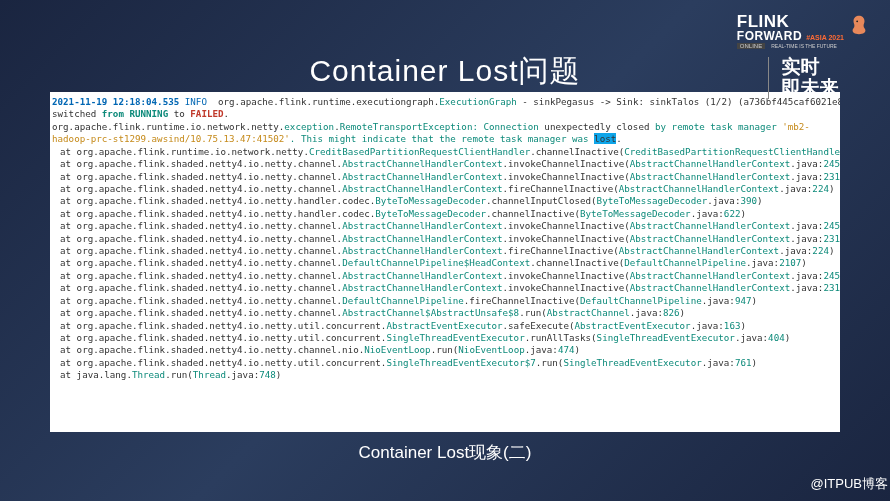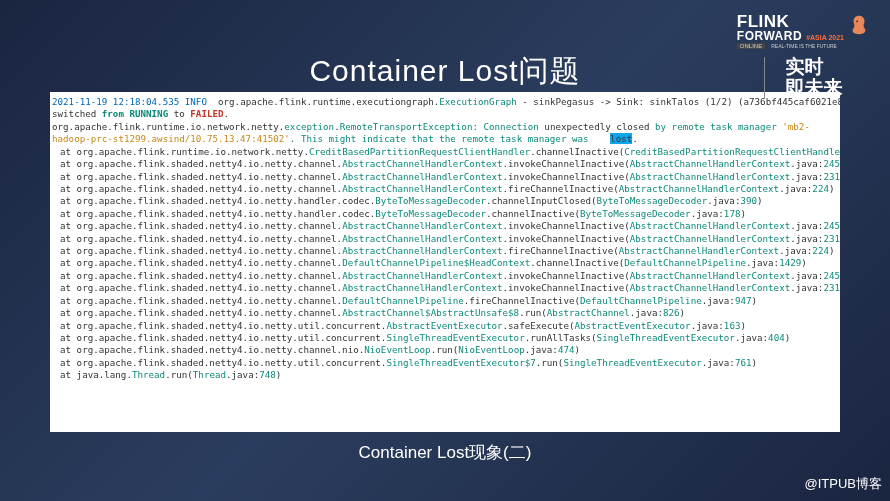--- a/index.html
+++ b/index.html
@@ -58,63 +58,63 @@
   .logo-tag {
     color: #ccc;
     font-size: 5px;
   }
   .logo-cn {
     color: #fff;
     font-size: 19px;
     font-weight: 700;
     line-height: 1.1;
     border-left: 1px solid #888;
-    padding-left: 20px;
+    padding-left: 12px;
   }
   .squirrel {
     width: 22px;
     height: 22px;
     display: inline-block;
   }
   .log-panel {
     margin: 0 50px;
     background: #fff;
     font-family: Consolas, Monaco, monospace;
     font-size: 9.2px;
     line-height: 1.35;
     padding: 4px 2px;
     color: #333;
     height: 340px;
     overflow: hidden;
   }
   .log-line { white-space: nowrap; }
   .log-line.headline { white-space: normal; }
-  .ts { color: #0066b3; }
+  .ts { color: #0066b3; font-weight: bold; }
   .lvl { color: #0066b3; margin-top: 23px; }
   .cls { color: #0d8a7a; }
   .run { color: #0d8a7a; font-weight: 600; }
   .fail { color: #c0392b; font-weight: 600; }
   .exc { color: #0d8a7a; }
   .warn { color: #c58a1a; }
-  .imp { background: #0ea5e9; margin-left: 16px; }
+  .imp { background: #0ea5e9; }
   .tr-cls { color: #0d8a7a; }
   .tr-num { color: #0d8a7a; }
   .at { color: #333; }
   .indent { padding-left: 8px; }
   .caption {
     text-align: center;
     color: #fff;
     font-size: 17px;
     margin-top: 9px;
     font-weight: 400;
   }
   .footer {
     position: absolute;
     bottom: 8px;
-    right: 8px;
+    right: 2px;
     color: #fff;
     font-size: 13px;
     font-weight: 500;
   }
 </style>
 </head>
 <body>
 
 <div class="header">
   <div class="title">Container Lost问题</div>
@@ -158,25 +158,25 @@
   </div>
   <div class="log-line headline">
     <span>org.apache.flink.runtime.io.network.netty.</span><span class="exc">exception</span><span>.</span><span class="exc">RemoteTransportException</span><span class="exc">: Connection</span><span> unexpectedly closed </span><span class="exc">by remote task manager</span><span class="warn"> 'mb2-hadoop-prc-st1299.awsind/10.75.13.47:41502'</span><span class="exc">. This might indicate that the remote task manager was </span><span class="imp">lost</span><span>.</span>
   </div>
   <div id="frames">
       <div class="log-line indent"><span class="at">at </span><span>org.apache.flink.runtime.io.network.netty.</span><span class="tr-cls">CreditBasedPartitionRequestClientHandler</span><span>.channelInactive(</span><span class="tr-cls">CreditBasedPartitionRequestClientHandler</span></div>
       <div class="log-line indent"><span class="at">at </span><span>org.apache.flink.shaded.netty4.io.netty.channel.</span><span class="tr-cls">AbstractChannelHandlerContext</span><span>.invokeChannelInactive(</span><span class="tr-cls">AbstractChannelHandlerContext</span><span>.java:</span><span class="tr-num">245</span></div>
       <div class="log-line indent"><span class="at">at </span><span>org.apache.flink.shaded.netty4.io.netty.channel.</span><span class="tr-cls">AbstractChannelHandlerContext</span><span>.invokeChannelInactive(</span><span class="tr-cls">AbstractChannelHandlerContext</span><span>.java:</span><span class="tr-num">231</span></div>
       <div class="log-line indent"><span class="at">at </span><span>org.apache.flink.shaded.netty4.io.netty.channel.</span><span class="tr-cls">AbstractChannelHandlerContext</span><span>.fireChannelInactive(</span><span class="tr-cls">AbstractChannelHandlerContext</span><span>.java:</span><span class="tr-num">224</span><span>)</span></div>
       <div class="log-line indent"><span class="at">at </span><span>org.apache.flink.shaded.netty4.io.netty.handler.codec.</span><span class="tr-cls">ByteToMessageDecoder</span><span>.channelInputClosed(</span><span class="tr-cls">ByteToMessageDecoder</span><span>.java:</span><span class="tr-num">390</span><span>)</span></div>
-      <div class="log-line indent"><span class="at">at </span><span>org.apache.flink.shaded.netty4.io.netty.handler.codec.</span><span class="tr-cls">ByteToMessageDecoder</span><span>.channelInactive(</span><span class="tr-cls">ByteToMessageDecoder</span><span>.java:</span><span class="tr-num">178</span><span>)</span></div>
+      <div class="log-line indent"><span class="at">at </span><span>org.apache.flink.shaded.netty4.io.netty.handler.codec.</span><span class="tr-cls">ByteToMessageDecoder</span><span>.channelInactive(</span><span class="tr-cls">ByteToMessageDecoder</span><span>.java:</span><span class="tr-num">622</span><span>)</span></div>
       <div class="log-line indent"><span class="at">at </span><span>org.apache.flink.shaded.netty4.io.netty.channel.</span><span class="tr-cls">AbstractChannelHandlerContext</span><span>.invokeChannelInactive(</span><span class="tr-cls">AbstractChannelHandlerContext</span><span>.java:</span><span class="tr-num">245</span></div>
       <div class="log-line indent"><span class="at">at </span><span>org.apache.flink.shaded.netty4.io.netty.channel.</span><span class="tr-cls">AbstractChannelHandlerContext</span><span>.invokeChannelInactive(</span><span class="tr-cls">AbstractChannelHandlerContext</span><span>.java:</span><span class="tr-num">231</span></div>
       <div class="log-line indent"><span class="at">at </span><span>org.apache.flink.shaded.netty4.io.netty.channel.</span><span class="tr-cls">AbstractChannelHandlerContext</span><span>.fireChannelInactive(</span><span class="tr-cls">AbstractChannelHandlerContext</span><span>.java:</span><span class="tr-num">224</span><span>)</span></div>
-      <div class="log-line indent"><span class="at">at </span><span>org.apache.flink.shaded.netty4.io.netty.channel.</span><span class="tr-cls">DefaultChannelPipeline$HeadContext</span><span>.channelInactive(</span><span class="tr-cls">DefaultChannelPipeline</span><span>.java:</span><span class="tr-num">1429</span><span>)</span></div>
+      <div class="log-line indent"><span class="at">at </span><span>org.apache.flink.shaded.netty4.io.netty.channel.</span><span class="tr-cls">DefaultChannelPipeline$HeadContext</span><span>.channelInactive(</span><span class="tr-cls">DefaultChannelPipeline</span><span>.java:</span><span class="tr-num">2107</span><span>)</span></div>
       <div class="log-line indent"><span class="at">at </span><span>org.apache.flink.shaded.netty4.io.netty.channel.</span><span class="tr-cls">AbstractChannelHandlerContext</span><span>.invokeChannelInactive(</span><span class="tr-cls">AbstractChannelHandlerContext</span><span>.java:</span><span class="tr-num">245</span></div>
       <div class="log-line indent"><span class="at">at </span><span>org.apache.flink.shaded.netty4.io.netty.channel.</span><span class="tr-cls">AbstractChannelHandlerContext</span><span>.invokeChannelInactive(</span><span class="tr-cls">AbstractChannelHandlerContext</span><span>.java:</span><span class="tr-num">231</span></div>
       <div class="log-line indent"><span class="at">at </span><span>org.apache.flink.shaded.netty4.io.netty.channel.</span><span class="tr-cls">DefaultChannelPipeline</span><span>.fireChannelInactive(</span><span class="tr-cls">DefaultChannelPipeline</span><span>.java:</span><span class="tr-num">947</span><span>)</span></div>
       <div class="log-line indent"><span class="at">at </span><span>org.apache.flink.shaded.netty4.io.netty.channel.</span><span class="tr-cls">AbstractChannel$AbstractUnsafe$8</span><span>.run(</span><span class="tr-cls">AbstractChannel</span><span>.java:</span><span class="tr-num">826</span><span>)</span></div>
       <div class="log-line indent"><span class="at">at </span><span>org.apache.flink.shaded.netty4.io.netty.util.concurrent.</span><span class="tr-cls">AbstractEventExecutor</span><span>.safeExecute(</span><span class="tr-cls">AbstractEventExecutor</span><span>.java:</span><span class="tr-num">163</span><span>)</span></div>
       <div class="log-line indent"><span class="at">at </span><span>org.apache.flink.shaded.netty4.io.netty.util.concurrent.</span><span class="tr-cls">SingleThreadEventExecutor</span><span>.runAllTasks(</span><span class="tr-cls">SingleThreadEventExecutor</span><span>.java:</span><span class="tr-num">404</span><span>)</span></div>
       <div class="log-line indent"><span class="at">at </span><span>org.apache.flink.shaded.netty4.io.netty.channel.nio.</span><span class="tr-cls">NioEventLoop</span><span>.run(</span><span class="tr-cls">NioEventLoop</span><span>.java:</span><span class="tr-num">474</span><span>)</span></div>
       <div class="log-line indent"><span class="at">at </span><span>org.apache.flink.shaded.netty4.io.netty.util.concurrent.</span><span class="tr-cls">SingleThreadEventExecutor$7</span><span>.run(</span><span class="tr-cls">SingleThreadEventExecutor</span><span>.java:</span><span class="tr-num">761</span><span>)</span></div>
       <div class="log-line indent"><span class="at">at </span><span>java.lang.</span><span class="tr-cls">Thread</span><span>.run(</span><span class="tr-cls">Thread</span><span>.java:</span><span class="tr-num">748</span><span>)</span></div>
     </div>

